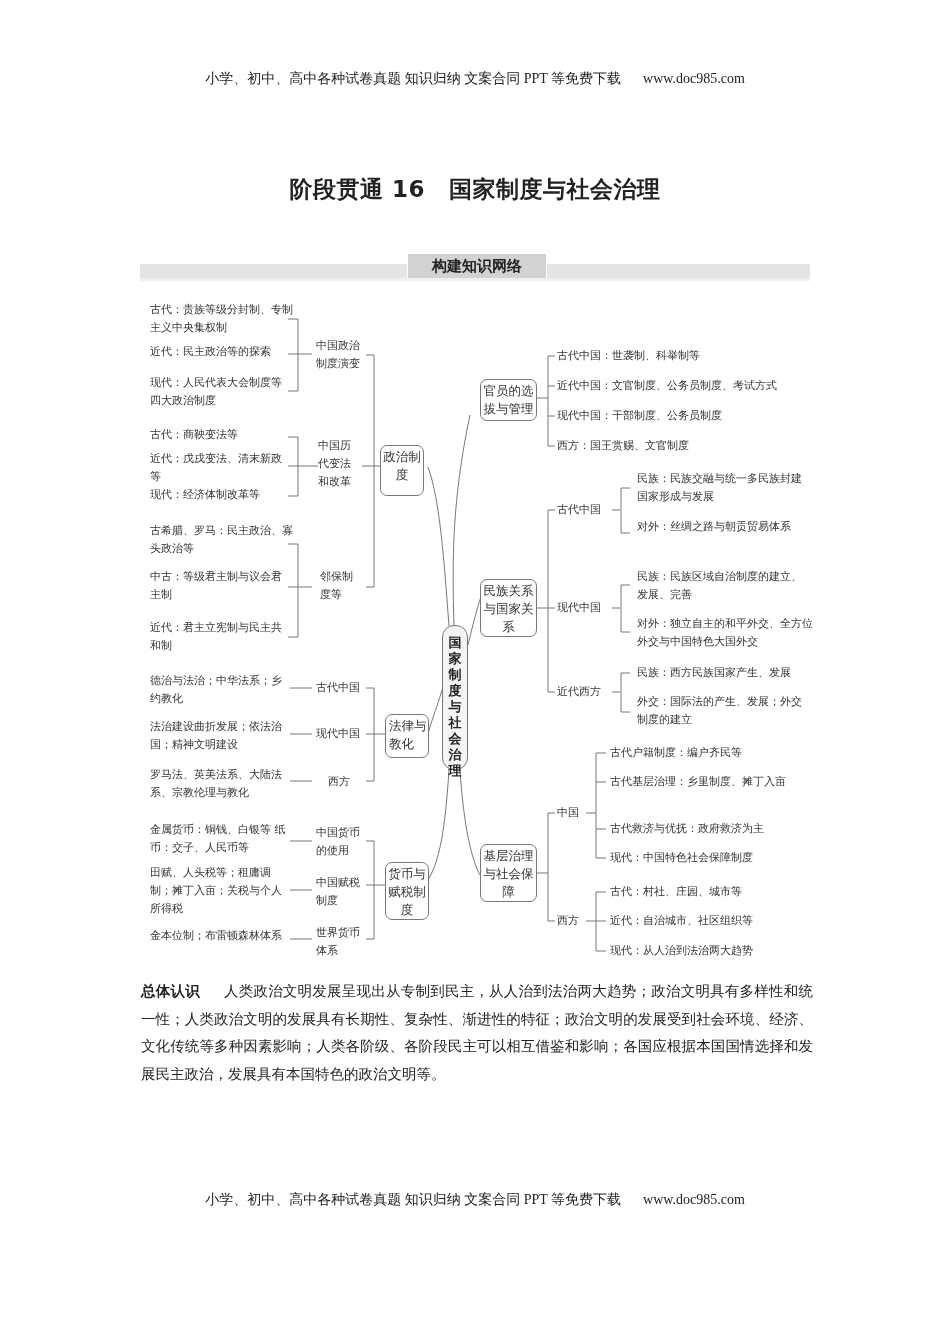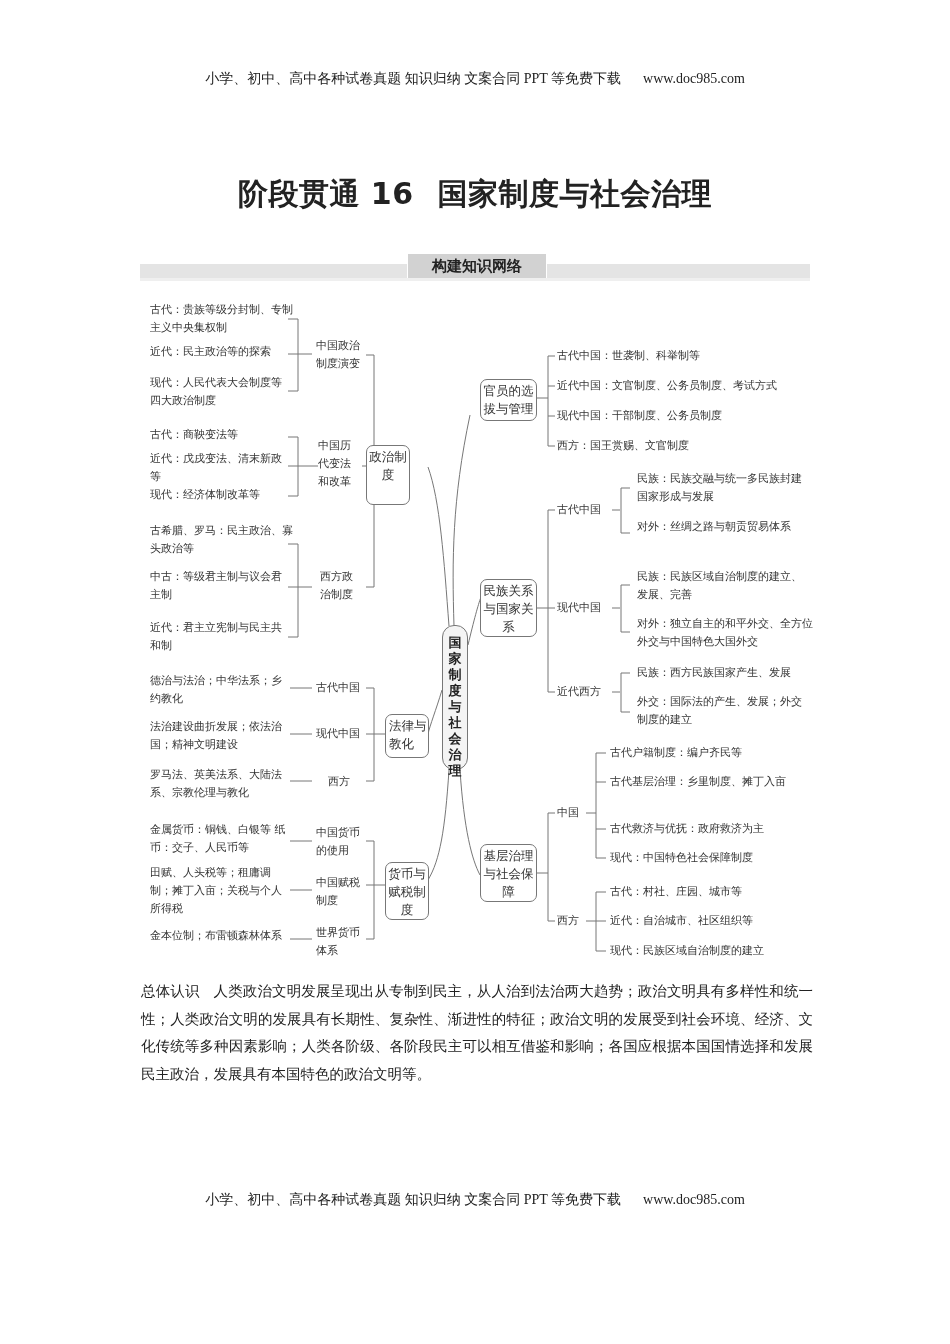--- a/index.html
+++ b/index.html
@@ -1,28 +1,28 @@
 <!DOCTYPE html>
 <html><head>
 <meta charset="utf-8">
 <style>
   html,body{margin:0;padding:0;background:#fff;}
   body{width:950px;height:1344px;position:relative;overflow:hidden;font-family:"DejaVu Serif","Liberation Serif",serif;color:#222;}
   .hdr{position:absolute;left:0;width:950px;text-align:center;font-size:14px;color:#222;font-family:"Liberation Serif","DejaVu Serif",serif;}
   .hdr .url{margin-left:22px;margin-top:16px;}
-  .title{position:absolute;top:174px;left:0;width:950px;text-align:center;font-size:30px;font-weight:bold;font-family:"DejaVu Sans","Liberation Sans",sans-serif;letter-spacing:0.5px;}
+  .title{position:absolute;top:174px;left:0;width:950px;text-align:center;font-size:23px;font-weight:bold;font-family:"DejaVu Sans","Liberation Sans",sans-serif;letter-spacing:0.5px;}
   .title .gap{display:inline-block;width:24px;}
   .band{position:absolute;left:140px;top:264px;width:670px;height:14px;background:#e4e4e4;border-bottom:3px solid #efefef;}
   .band-label{position:absolute;left:407px;top:254px;width:138px;height:24px;background:#d2d2d2;text-align:center;font-size:15px;font-weight:bold;line-height:24px;font-family:"DejaVu Sans","Liberation Sans",sans-serif;border-left:1px solid #fff;border-right:1px solid #fff;}
   .t{position:absolute;font-size:11px;line-height:18px;white-space:nowrap;color:#333;}
   .box{position:absolute;border:1px solid #777;border-radius:7px;background:#fff;font-size:12.5px;line-height:18px;text-align:center;color:#333;box-sizing:border-box;padding-top:2px;}
   .center{position:absolute;left:442px;top:625px;width:26px;height:145px;border:1px solid #777;border-radius:12px;background:#f4f4f4;box-sizing:border-box;font-family:"DejaVu Sans","Liberation Sans",sans-serif;font-weight:bold;font-size:13px;line-height:16px;text-align:center;padding-top:9px;color:#222;word-break:break-all;}
   svg.lines{position:absolute;left:0;top:0;width:950px;height:1344px;pointer-events:none;}
   .summary{position:absolute;left:141px;top:978px;width:672px;font-size:14.5px;line-height:27.5px;font-family:"DejaVu Sans","Liberation Sans",sans-serif;color:#222;text-align:justify;}
-  .summary .lead{font-weight:normal;margin-right:14px;}
+  .summary .lead{font-weight:bold;margin-right:24px;}
 </style>
 </head>
 <body>
 
 <div class="hdr" style="top:70px;" data-name="page-header">
   <span data-name="header-text">小学、初中、高中各种试卷真题  知识归纳  文案合同  PPT 等免费下载</span><span class="url" data-name="header-url">www.doc985.com</span>
 </div>
 
 <div class="title" data-name="page-title">
   <span data-name="title-prefix">阶段贯通 16</span><span class="gap"></span><span data-name="title-main">国家制度与社会治理</span>
@@ -100,23 +100,23 @@
 <div class="t" style="left:316px;top:337px;width:52px;white-space:normal;" data-name="politics-group-cn-evolution">中国政治制度演变</div>
 
 <div class="t" style="left:150px;top:426px;" data-name="reform-item-ancient">古代：商鞅变法等</div>
 <div class="t" style="left:150px;top:450px;width:138px;white-space:normal;" data-name="reform-item-modern-era">近代：戊戌变法、清末新政等</div>
 <div class="t" style="left:150px;top:486px;" data-name="reform-item-contemporary">现代：经济体制改革等</div>
 <div class="t" style="left:318px;top:437px;width:42px;white-space:normal;" data-name="politics-group-reforms">中国历代变法和改革</div>
 
 <div class="t" style="left:150px;top:522px;width:146px;white-space:normal;" data-name="west-politics-item-greece-rome">古希腊、罗马：民主政治、寡头政治等</div>
 <div class="t" style="left:150px;top:568px;width:140px;white-space:normal;" data-name="west-politics-item-medieval">中古：等级君主制与议会君主制</div>
 <div class="t" style="left:150px;top:619px;width:140px;white-space:normal;" data-name="west-politics-item-modern">近代：君主立宪制与民主共和制</div>
-<div class="t" style="left:320px;top:568px;width:42px;white-space:normal;" data-name="politics-group-west">西方政治制度</div>
+<div class="t" style="left:320px;top:568px;width:42px;white-space:normal;" data-name="politics-group-west">邻保制度等</div>
 
-<div class="box" style="left:366px;top:445px;width:44px;height:60px;" data-name="node-politics">政治制度</div>
+<div class="box" style="left:380px;top:445px;width:44px;height:51px;" data-name="node-politics">政治制度</div>
 
 <div class="t" style="left:150px;top:672px;width:140px;white-space:normal;" data-name="law-item-ancient">德治与法治；中华法系；乡约教化</div>
 <div class="t" style="left:316px;top:679px;" data-name="law-group-ancient-china">古代中国</div>
 <div class="t" style="left:150px;top:718px;width:140px;white-space:normal;" data-name="law-item-modern">法治建设曲折发展；依法治国；精神文明建设</div>
 <div class="t" style="left:316px;top:725px;" data-name="law-group-modern-china">现代中国</div>
 <div class="t" style="left:150px;top:766px;width:146px;white-space:normal;" data-name="law-item-west">罗马法、英美法系、大陆法系、宗教伦理与教化</div>
 <div class="t" style="left:328px;top:773px;" data-name="law-group-west">西方</div>
 <div class="box" style="left:385px;top:714px;width:44px;height:44px;text-align:left;padding-left:3px;" data-name="node-law">法律与教化</div>
 
 <div class="t" style="left:150px;top:821px;width:142px;white-space:normal;" data-name="currency-item-china">金属货币：铜钱、白银等 纸币：交子、人民币等</div>
@@ -148,21 +148,21 @@
 
 <div class="box" style="left:480px;top:844px;width:57px;height:58px;" data-name="node-grassroots">基层治理与社会保障</div>
 <div class="t" style="left:557px;top:804px;" data-name="grassroots-group-china">中国</div>
 <div class="t" style="left:610px;top:744px;" data-name="grassroots-china-item-registry">古代户籍制度：编户齐民等</div>
 <div class="t" style="left:610px;top:773px;width:180px;white-space:normal;" data-name="grassroots-china-item-local">古代基层治理：乡里制度、摊丁入亩</div>
 <div class="t" style="left:610px;top:820px;" data-name="grassroots-china-item-relief">古代救济与优抚：政府救济为主</div>
 <div class="t" style="left:610px;top:849px;" data-name="grassroots-china-item-modern">现代：中国特色社会保障制度</div>
 <div class="t" style="left:557px;top:912px;" data-name="grassroots-group-west">西方</div>
 <div class="t" style="left:610px;top:883px;" data-name="grassroots-west-item-ancient">古代：村社、庄园、城市等</div>
 <div class="t" style="left:610px;top:912px;" data-name="grassroots-west-item-modern-era">近代：自治城市、社区组织等</div>
-<div class="t" style="left:610px;top:942px;" data-name="grassroots-west-item-contemporary">现代：民族区域自治制度的建立</div>
+<div class="t" style="left:610px;top:942px;" data-name="grassroots-west-item-contemporary">现代：从人治到法治两大趋势</div>
 
 <div class="summary" data-name="summary-paragraph">
   <span class="lead" data-name="summary-lead">总体认识</span><span data-name="summary-text">人类政治文明发展呈现出从专制到民主，从人治到法治两大趋势；政治文明具有多样性和统一性；人类政治文明的发展具有长期性、复杂性、渐进性的特征；政治文明的发展受到社会环境、经济、文化传统等多种因素影响；人类各阶级、各阶段民主可以相互借鉴和影响；各国应根据本国国情选择和发展民主政治，发展具有本国特色的政治文明等。</span>
 </div>
 
 <div class="hdr" style="top:1191px;" data-name="page-footer">
   <span data-name="footer-text">小学、初中、高中各种试卷真题  知识归纳  文案合同  PPT 等免费下载</span><span class="url" data-name="footer-url">www.doc985.com</span>
 </div>
 
 <style>

